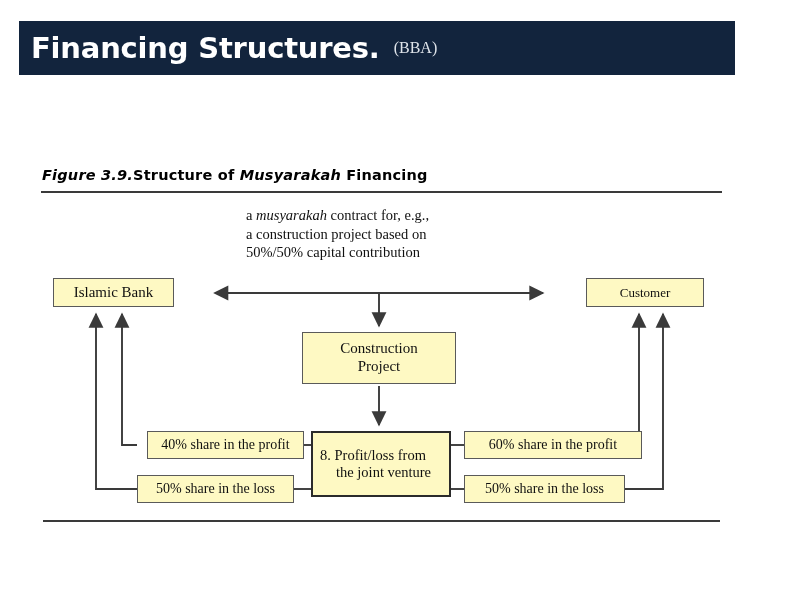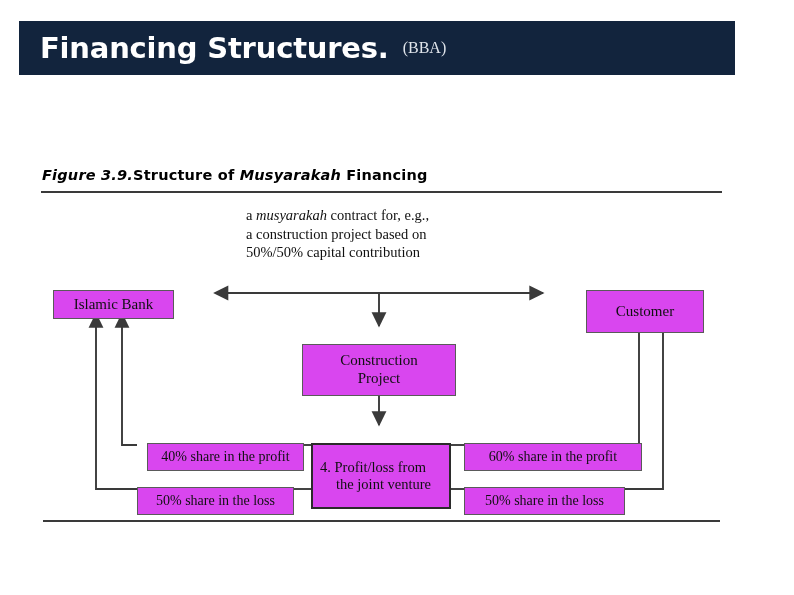--- a/index.html
+++ b/index.html
@@ -18,21 +18,21 @@
   
   #title-banner {
     position: absolute;
     left: 19px;
     top: 21px;
     width: 716px;
     height: 54px;
     background: #12243d;
     display: flex;
     align-items: center;
-    padding-left: 21px;
+    padding-left: 12px;
     box-sizing: border-box;
   }
   #slide-title {
     color: #ffffff;
     font-family: "DejaVu Sans", sans-serif;
     font-size: 29px;
     font-weight: bold;
     letter-spacing: -0.2px;
     white-space: nowrap;
   }
@@ -79,35 +79,34 @@
     position: absolute;
     left: 0;
     top: 0;
     width: 794px;
     height: 400px;
   }
 
   .node {
     position: absolute;
     box-sizing: border-box;
-    background: #d946ef;
+    background: #fef9c3;
     border: 1.6px solid #5a5a5a;
     font-family: "Liberation Serif", serif;
     color: #101010;
     display: flex;
     align-items: center;
     justify-content: center;
     text-align: center;
     line-height: 1.17;
     z-index: 3;
-    margin-top: 12px;
   }
 
   #node-bank      { left: 53px;  top: 128px; width: 121px; height: 29px; font-size: 15px; }
-  #node-customer  { left: 586px; top: 128px; width: 118px; height: 43px; font-size: 15px; }
+  #node-customer  { left: 586px; top: 128px; width: 118px; height: 29px; font-size: 13px; }
   #node-project   { left: 302px; top: 182px; width: 154px; height: 52px; font-size: 15px; }
   #node-pl        { left: 311px; top: 281px; width: 140px; height: 66px; font-size: 14.5px;
                     border-width: 2px; border-color: #2b2b2b; justify-content: flex-start;
                     text-align: left; padding-left: 7px; }
   #node-bank-profit { left: 147px; top: 281px; width: 157px; height: 28px; font-size: 14px; }
   #node-bank-loss   { left: 137px; top: 325px; width: 157px; height: 28px; font-size: 14px; }
   #node-cust-profit { left: 464px; top: 281px; width: 178px; height: 28px; font-size: 14px; }
   #node-cust-loss   { left: 464px; top: 325px; width: 161px; height: 28px; font-size: 14px; }
 
   #annotation-1 {
@@ -198,21 +197,21 @@
 
     <div class="node" id="node-project">
       <div>
         <div>Construction</div>
         <div>Project</div>
       </div>
     </div>
 
     <div class="node" id="node-pl">
       <div>
-        <div>4. Profit/loss from</div>
+        <div>8. Profit/loss from</div>
         <div style="padding-left:16px">the joint venture</div>
       </div>
     </div>
 
     <div class="node" id="node-bank-profit">40% share in the profit</div>
 
     <div class="node" id="node-bank-loss">50% share in the loss</div>
 
     <div class="node" id="node-cust-profit">60% share in the profit</div>
 

